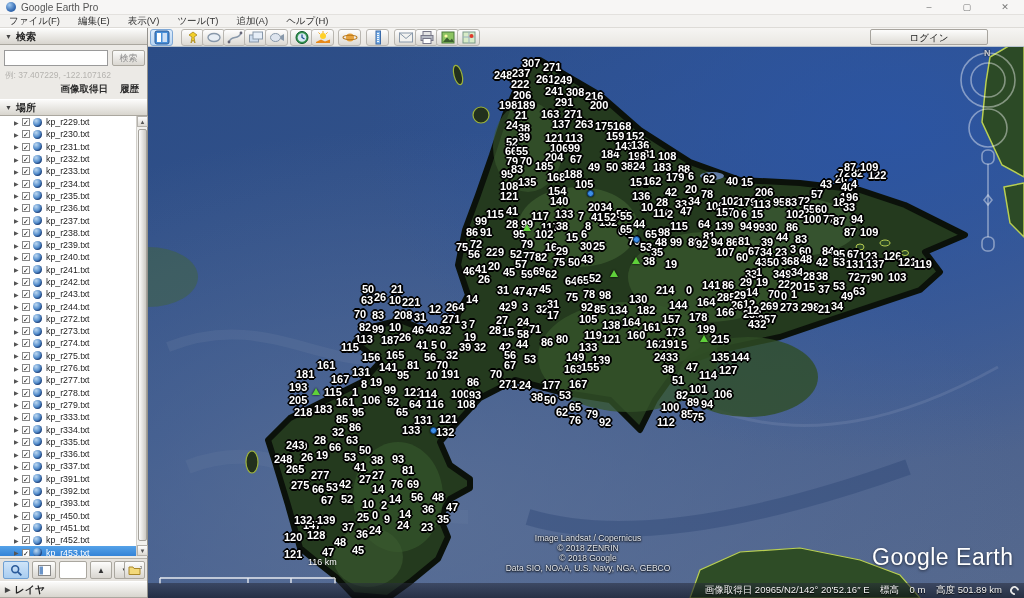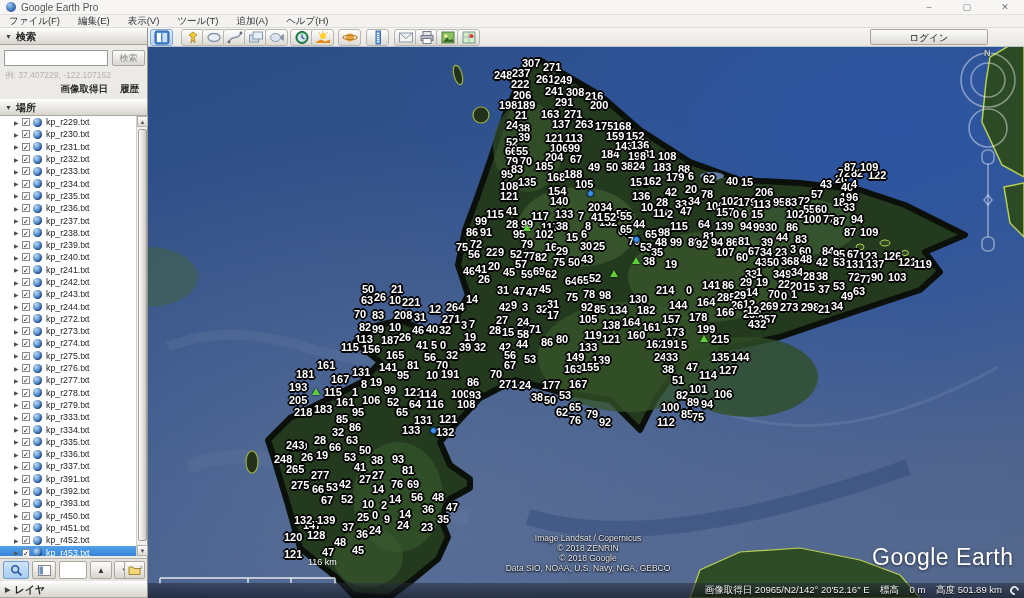--- a/index.html
+++ b/index.html
@@ -933,21 +933,21 @@
       <span class="mlabel" style="left: 207px; top: 286px;">113</span>
       <span class="mlabel" style="left: 233px; top: 287px;">187</span>
       <span class="mlabel" style="left: 251px; top: 284px;">26</span>
       <span class="mlabel" style="left: 316px; top: 284px;">19</span>
       <span class="mlabel" style="left: 193px; top: 294px;">115</span>
       <span class="mlabel" style="left: 268px; top: 292px;">41</span>
       <span class="mlabel" style="left: 283px; top: 292px;">5</span>
       <span class="mlabel" style="left: 292px; top: 292px;">0</span>
       <span class="mlabel" style="left: 311px; top: 294px;">39</span>
       <span class="mlabel" style="left: 326px; top: 294px;">32</span>
-      <span class="mlabel" style="left: 214px; top: 296px; text-align: center;">156</span>
+      <span class="mlabel" style="left: 214px; top: 304px; text-align: center;">156</span>
       <span class="mlabel" style="left: 238px; top: 302px;">165</span>
       <span class="mlabel" style="left: 276px; top: 304px;">56</span>
       <span class="mlabel" style="left: 298px; top: 302px;">32</span>
       <span class="mlabel" style="left: 169px; top: 312px;">161</span>
       <span class="mlabel" style="left: 231px; top: 314px;">141</span>
       <span class="mlabel" style="left: 259px; top: 312px;">81</span>
       <span class="mlabel" style="left: 288px; top: 312px;">70</span>
       <span class="mlabel" style="left: 148px; top: 321px;">181</span>
       <span class="mlabel" style="left: 183px; top: 326px;">167</span>
       <span class="mlabel" style="left: 204px; top: 319px;">131</span>

